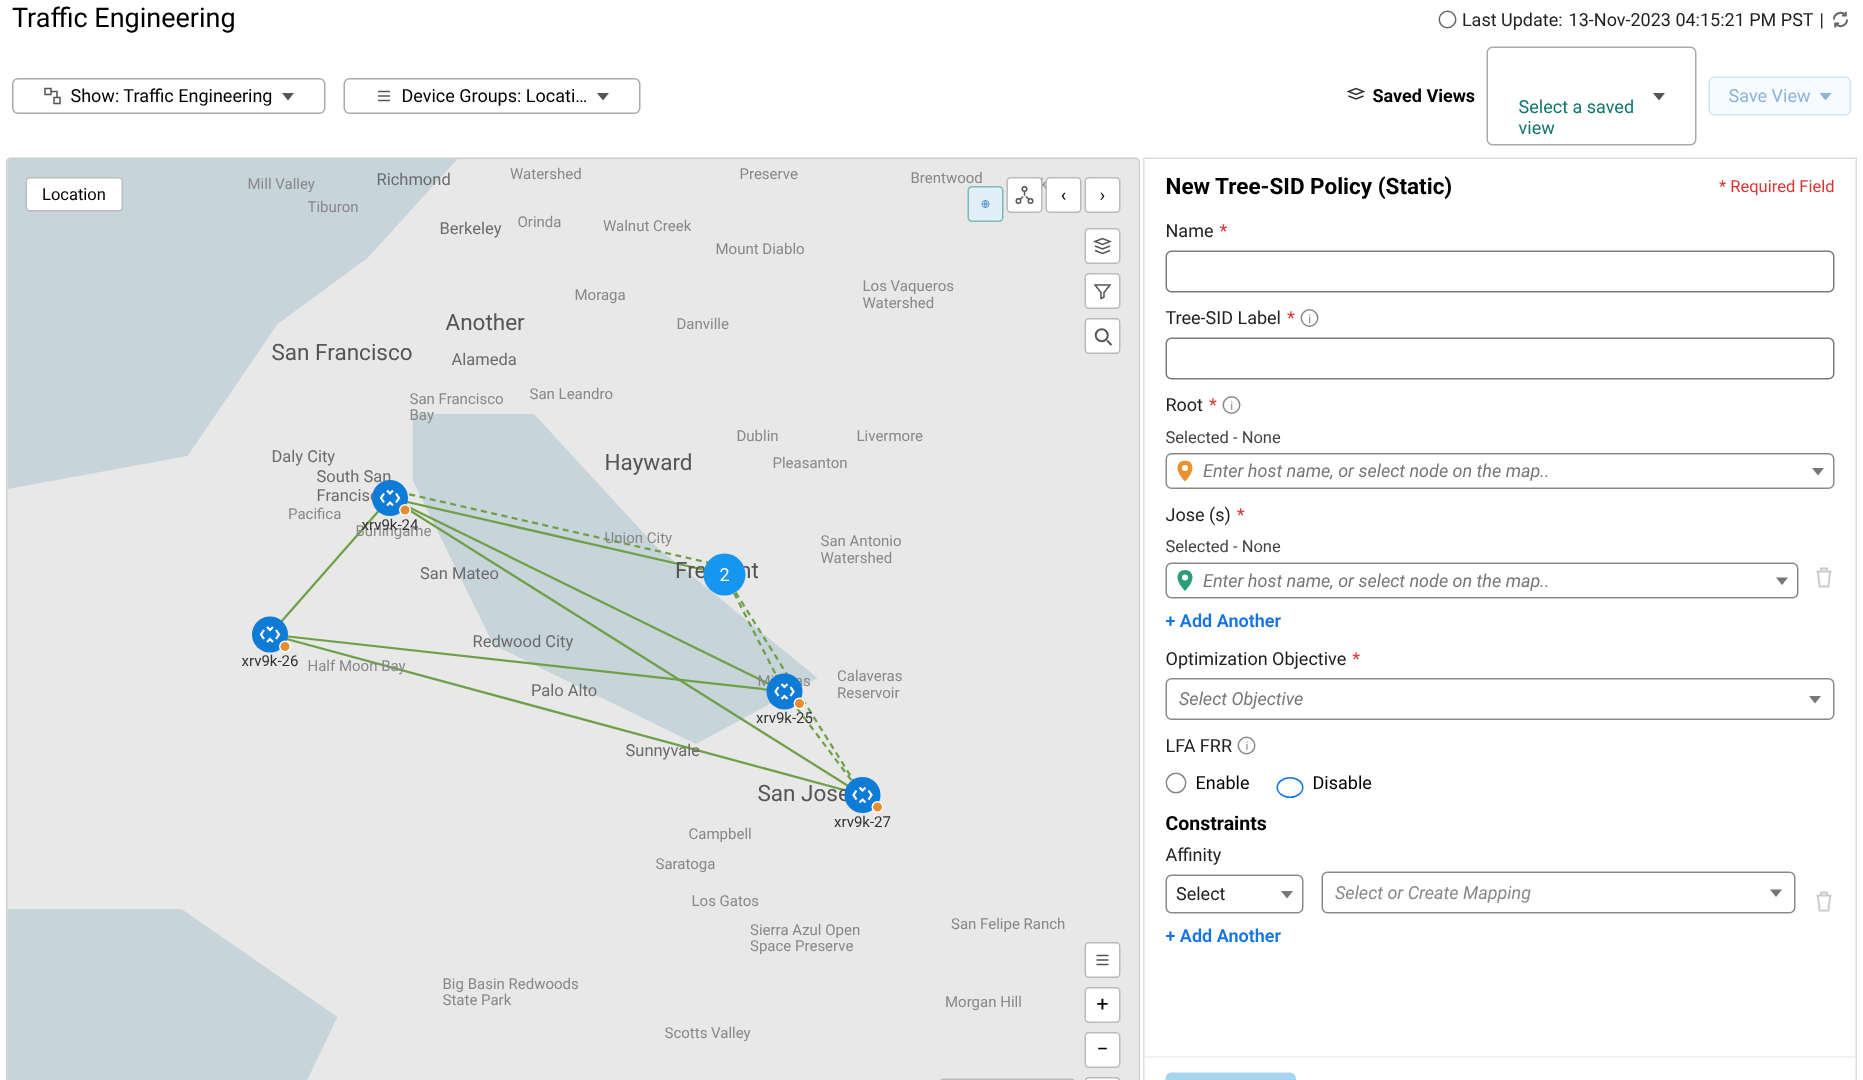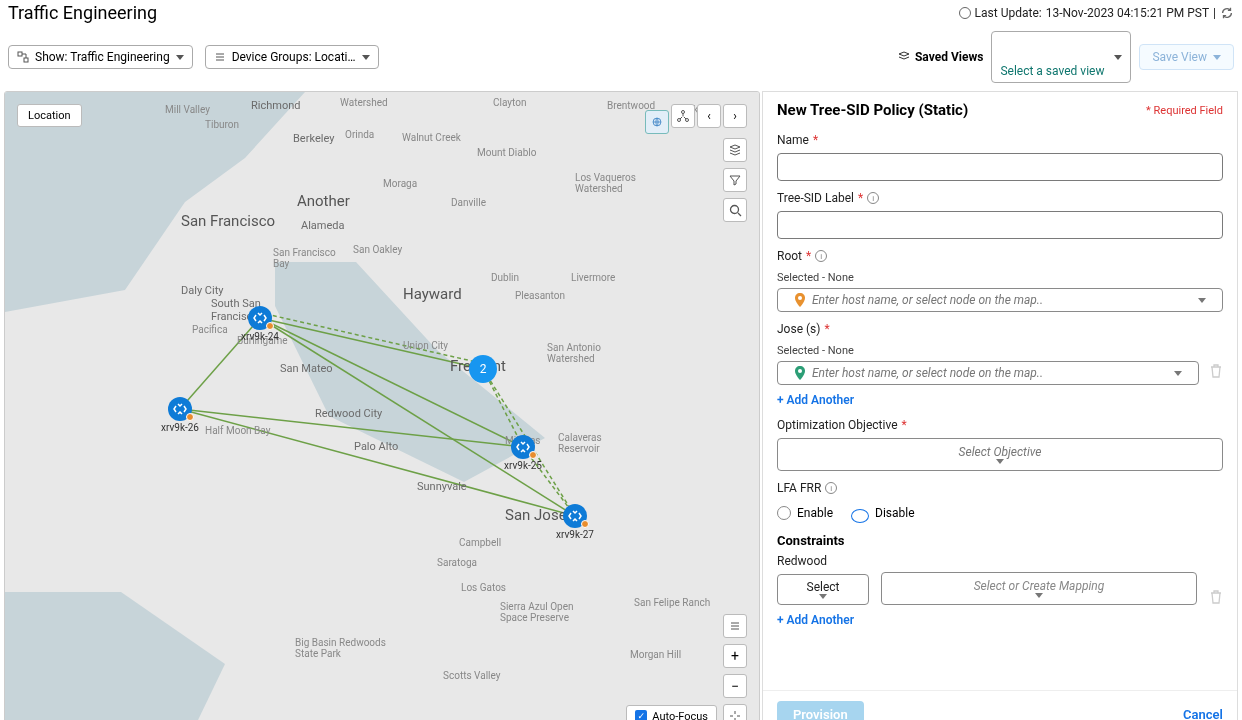--- a/index.html
+++ b/index.html
@@ -8,21 +8,21 @@
 .title-row { display: flex; justify-content: space-between; align-items: center; padding: 2px 8px 4px; }
 .page-title { font-size: 18px; font-weight: 400; color: #000; }
 .last-update { font-size: 12px; color: #222; display: flex; align-items: center; gap: 4px; }
 .last-update-label { font-weight: 400; }
 .last-update .clock { width: 12px; height: 12px; border: 1px solid #666; border-radius: 50%; position: relative; display:inline-block; }
 .refresh-icon { width: 14px; height: 14px; display:inline-block; }
 .refresh-icon svg { display:block; }
 
 .toolbar-row { display: flex; justify-content: space-between; align-items: center; padding: 4px 8px 8px; }
 .toolbar-left { display: flex; gap: 12px; align-items: center; }
-.tb-dd { border: 1px solid #aaa; border-radius: 4px; padding: 4px 8px; font-size: 12px; display: flex; align-items: center; gap: 6px; cursor: pointer; }
+.tb-dd { border: 1px solid #aaa; border-radius: 4px; padding: 4px 20px; font-size: 12px; display: flex; align-items: center; gap: 6px; cursor: pointer; }
 .tb-glyph { width: 12px; height: 12px; display:inline-block; }
 .caret { width: 0; height: 0; border-left: 4px solid transparent; border-right: 4px solid transparent; border-top: 5px solid #555; }
 .toolbar-right { display:flex; gap:8px; align-items:center; }
 .saved-views { font-size: 12px; font-weight: 700; display:flex; gap:4px; align-items:center; }
 .save-btn { border:1px solid #d0e4f7; background:#f5fbff; color:#8cb3d9; padding:5px 12px; border-radius:4px; font-size:12px; display:flex; align-items:center; gap:6px; cursor:not-allowed; }
 
 .content { position: relative; height: 650px; }
 
 
 .map-pane { position:absolute; left:4px; top:0; width:756px; height:648px; background:#eee; border:1px solid #ccc; border-radius:3px; overflow:hidden; }
@@ -61,25 +61,25 @@
 .form-pane { position:absolute; left:762px; right:4px; top:0; height:648px; border:1px solid #ddd; background:#fff; display:flex; flex-direction:column; }
 .form-head { display:flex; justify-content:space-between; align-items:center; padding:9px 14px 10px; }
 .form-title { font-size:15px; font-weight:700; }
 .req-hint { font-size:11px; color:#d33; }
 .form-body { flex:1; overflow:auto; padding:4px 14px 8px; }
 .fld { margin-bottom:10px; }
 .fld-label { font-size:12px; color:#222; display:flex; align-items:center; gap:4px; }
 .star { color:#d33; }
 .info { width:12px; height:12px; border:1px solid #888; border-radius:50%; font-size:8px; display:inline-flex; align-items:center; justify-content:center; color:#888; }
 .inp { width:100%; border:1px solid #7a7a7a; border-radius:4px; font-size:12px; padding:6px 8px; margin-top:6px; }
-.sel { width:100%; border:1px solid #8a8a8a; border-radius:4px; font-size:12px; padding:6px 8px; margin-top:6px; color:#777; font-style:italic; display:flex; align-items:center; justify-content:space-between;flex-direction:column; }
+.sel { width:100%; border:1px solid #8a8a8a; border-radius:4px; font-size:12px; padding:6px 8px; margin-top:6px; color:#777; font-style:italic; display:flex; align-items:center; justify-content:space-between; }
 .sel .cv{ font-style:italic; }
 .sel .ar{ border-left:4px solid transparent; border-right:4px solid transparent; border-top:5px solid #777; }
 .subhint { font-size:11px; color:#444; margin-top:8px; }
-.node-input { border:1px solid #8a8a8a; border-radius:4px; padding:4px 16px; margin-top:4px; display:flex; align-items:center; gap:6px; font-size:12px; color:#777; }
+.node-input { border:1px solid #8a8a8a; border-radius:4px; padding:4px 6px; margin-top:4px; display:flex; align-items:center; gap:6px; font-size:12px; color:#777; }
 .node-input .pin{ width:12px; height:14px; }
 .node-input .ar{ margin-left:auto; border-left:4px solid transparent; border-right:4px solid transparent; border-top:5px solid #777; }
 .add-link { color:#1473e6; font-size:12px; font-weight:600; margin-top:8px; display:inline-block; cursor:pointer; }
 .radio-row { display:flex; gap:18px; margin-top:8px; font-size:12px; }
 .radio { display:flex; gap:6px; align-items:center; }
 .radio .r { width:14px; height:14px; border:1.5px solid #888; border-radius:50%; display:flex; align-items:center; justify-content:center; }
 .radio .r.sel { border-color:#1473e6; }
 .radio .r.sel::after { content:""; width:7px; height:7px; border-radius:50%; background:#1473e6; }
 .sec-title { font-size:13px; font-weight:700; margin-top:10px; }
 .aff-row { display:flex; gap:12px; margin-top:4px; align-items:flex-end; }
@@ -175,37 +175,37 @@
       <g stroke="#6da047" stroke-width="1.5" stroke-dasharray="4 3" fill="none">
         <line x1="478" y1="277" x2="518" y2="355"></line>
         <line x1="478" y1="277" x2="570" y2="424"></line>
         <line x1="518" y1="355" x2="570" y2="424"></line>
         <line x1="261" y1="222" x2="480" y2="272"></line>
       </g>
     </svg>
 
     <div id="city-container">
         <div class="city-label " style="left: 246px; top: 7px;">Richmond</div>
-        <div class="city-label sub" style="left: 488px; top: 5px;">Clayton</div>
+        <div class="city-label sub" style="left: 488px; top: 5px;">Preserve</div>
         <div class="city-label sub" style="left: 602px; top: 8px;">Brentwood</div>
         <div class="city-label sub" style="left: 676px; top: 12px;">Oakley</div>
         <div class="city-label " style="left: 288px; top: 40px;">Berkeley</div>
         <div class="city-label sub" style="left: 340px; top: 37px;">Orinda</div>
         <div class="city-label sub" style="left: 397px; top: 40px;">Walnut Creek</div>
         <div class="city-label sub" style="left: 472px; top: 55px;">Mount Diablo</div>
         <div class="city-label sub" style="left: 200px; top: 27px;">Tiburon</div>
         <div class="city-label sub" style="left: 160px; top: 12px;">Mill Valley</div>
         <div class="city-label " style="left: 176px; top: 192px;">Daly City</div>
         <div class="city-label big" style="left: 176px; top: 120px;">San Francisco</div>
         <div class="city-label sub" style="left: 268px; top: 155px;">San Francisco<br>Bay</div>
         <div class="city-label big" style="left: 292px; top: 100px;">Another</div>
         <div class="city-label " style="left: 296px; top: 127px;">Alameda</div>
         <div class="city-label sub" style="left: 446px; top: 105px;">Danville</div>
         <div class="city-label sub" style="left: 378px; top: 86px;">Moraga</div>
-        <div class="city-label sub" style="left: 348px; top: 152px;">San Oakley</div>
+        <div class="city-label sub" style="left: 348px; top: 152px;">San Leandro</div>
         <div class="city-label " style="left: 206px; top: 205px;">South San<br>Francisco</div>
         <div class="city-label big" style="left: 398px; top: 193px;">Hayward</div>
         <div class="city-label sub" style="left: 486px; top: 180px;">Dublin</div>
         <div class="city-label sub" style="left: 566px; top: 180px;">Livermore</div>
         <div class="city-label sub" style="left: 510px; top: 198px;">Pleasanton</div>
         <div class="city-label sub" style="left: 187px; top: 232px;">Pacifica</div>
         <div class="city-label sub" style="left: 232px; top: 243px;">Burlingame</div>
         <div class="city-label " style="left: 275px; top: 270px;">San Mateo</div>
         <div class="city-label " style="left: 310px; top: 315px;">Redwood City</div>
         <div class="city-label sub" style="left: 398px; top: 248px;">Union City</div>
@@ -412,21 +412,21 @@
           <label class="radio">
               <span class="r sel"></span>
               <span>Disable</span>
             </label>
         </div>
       </div>
 
       <div class="sec-title">Constraints</div>
       <div class="fld" style="margin-top:6px;">
         <div class="fld-label">
-            <span>Redwood</span>
+            <span>Affinity</span>
           </div>
         <div class="aff-row">
           <div class="sel sm">
             <span>Select</span>
             <span class="ar"></span>
           </div>
           <div class="sel wide">
             <span class="cv" style="color:#888">Select or Create Mapping</span>
             <span class="ar"></span>
           </div>

